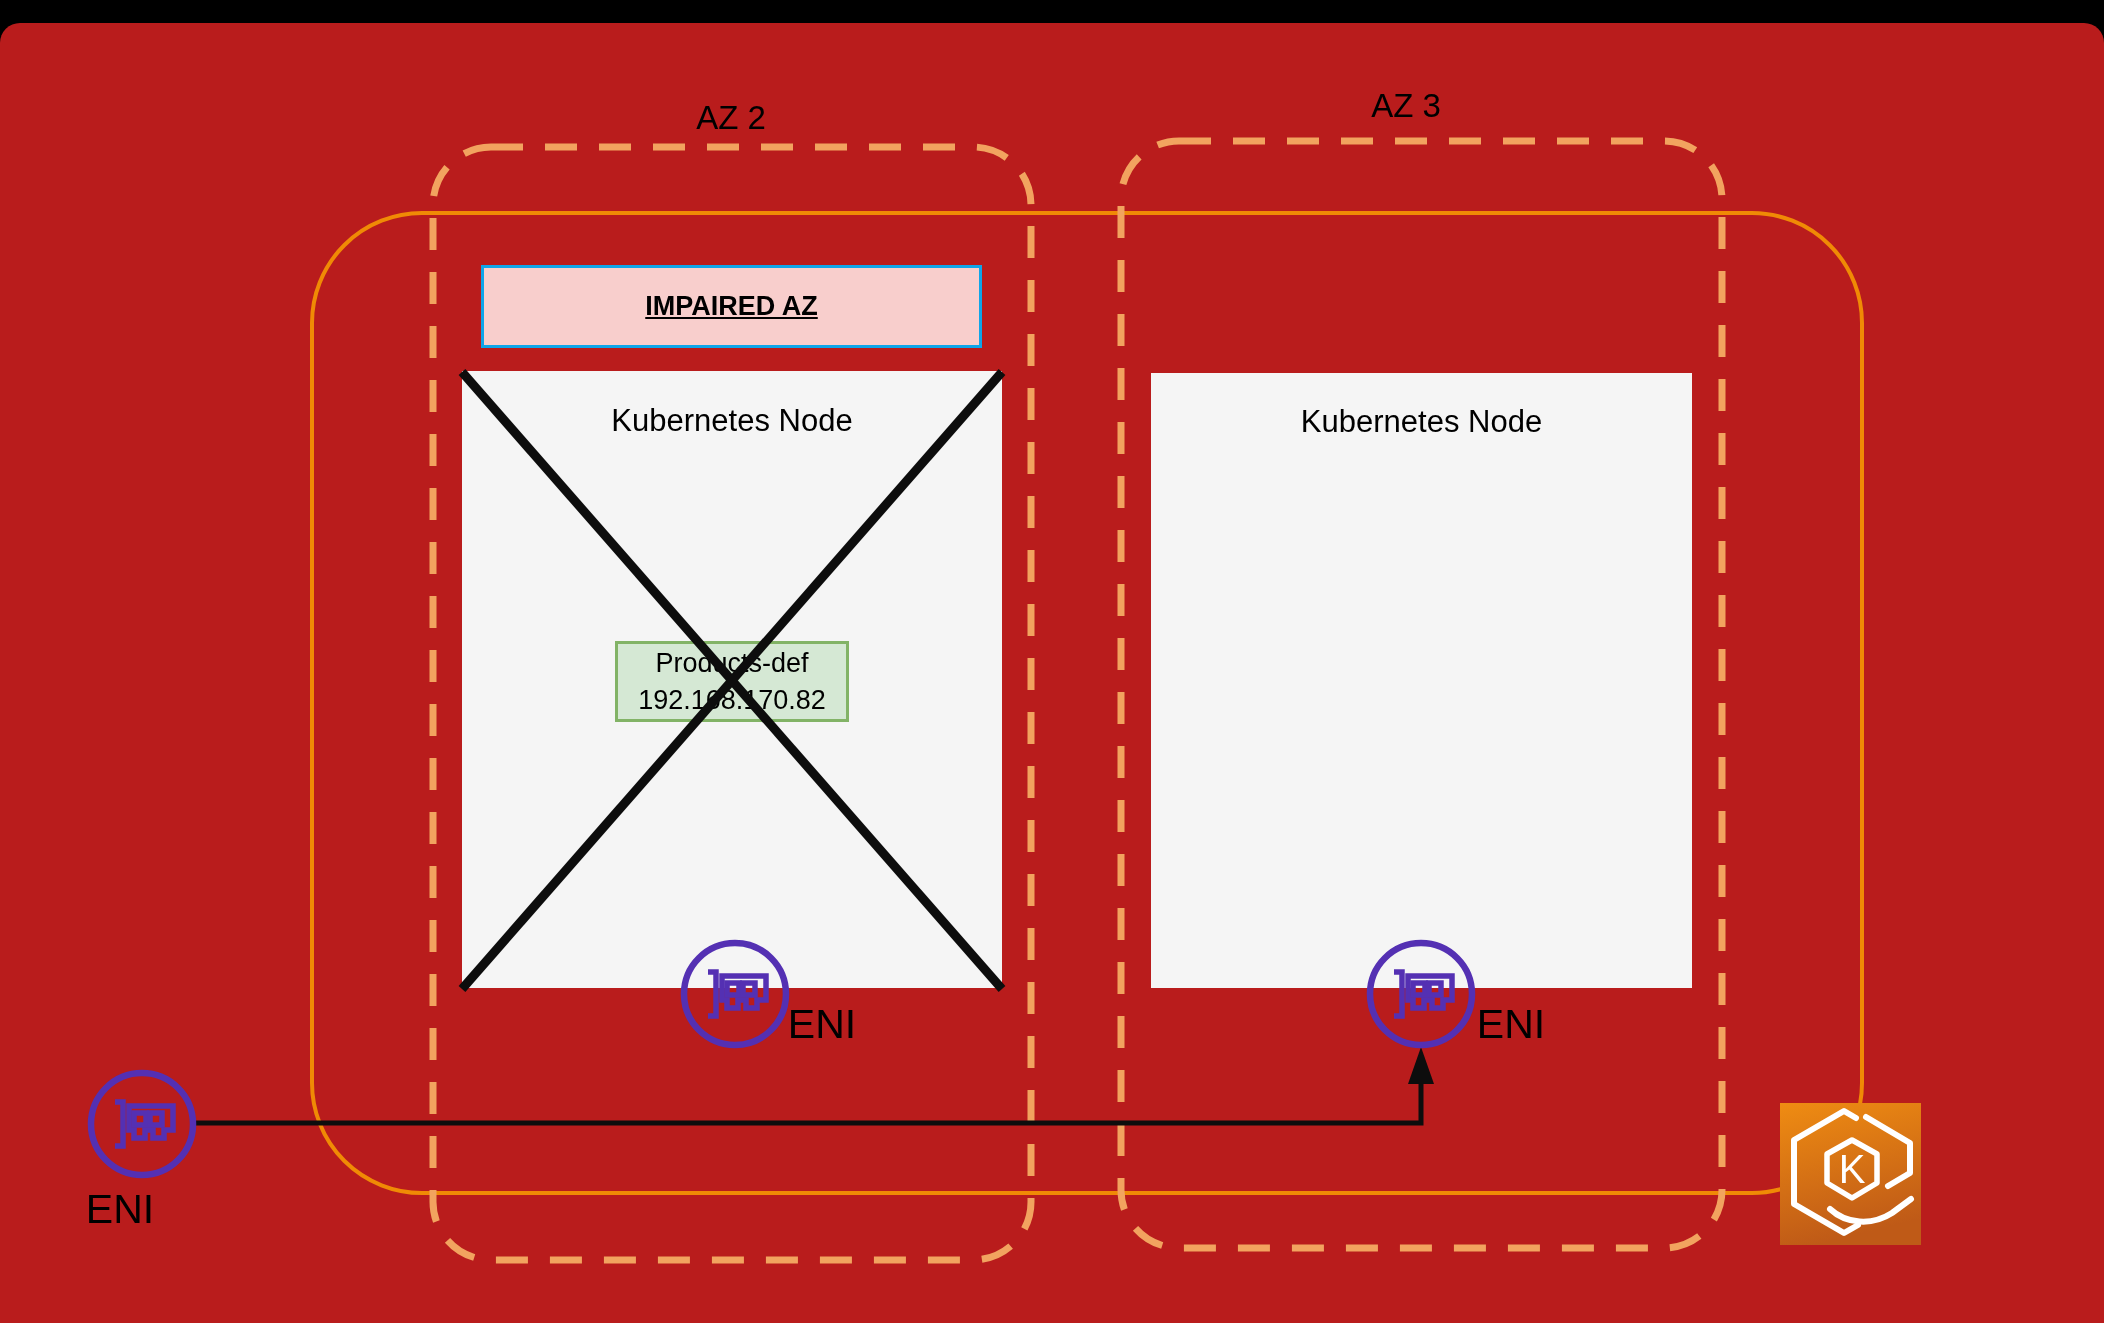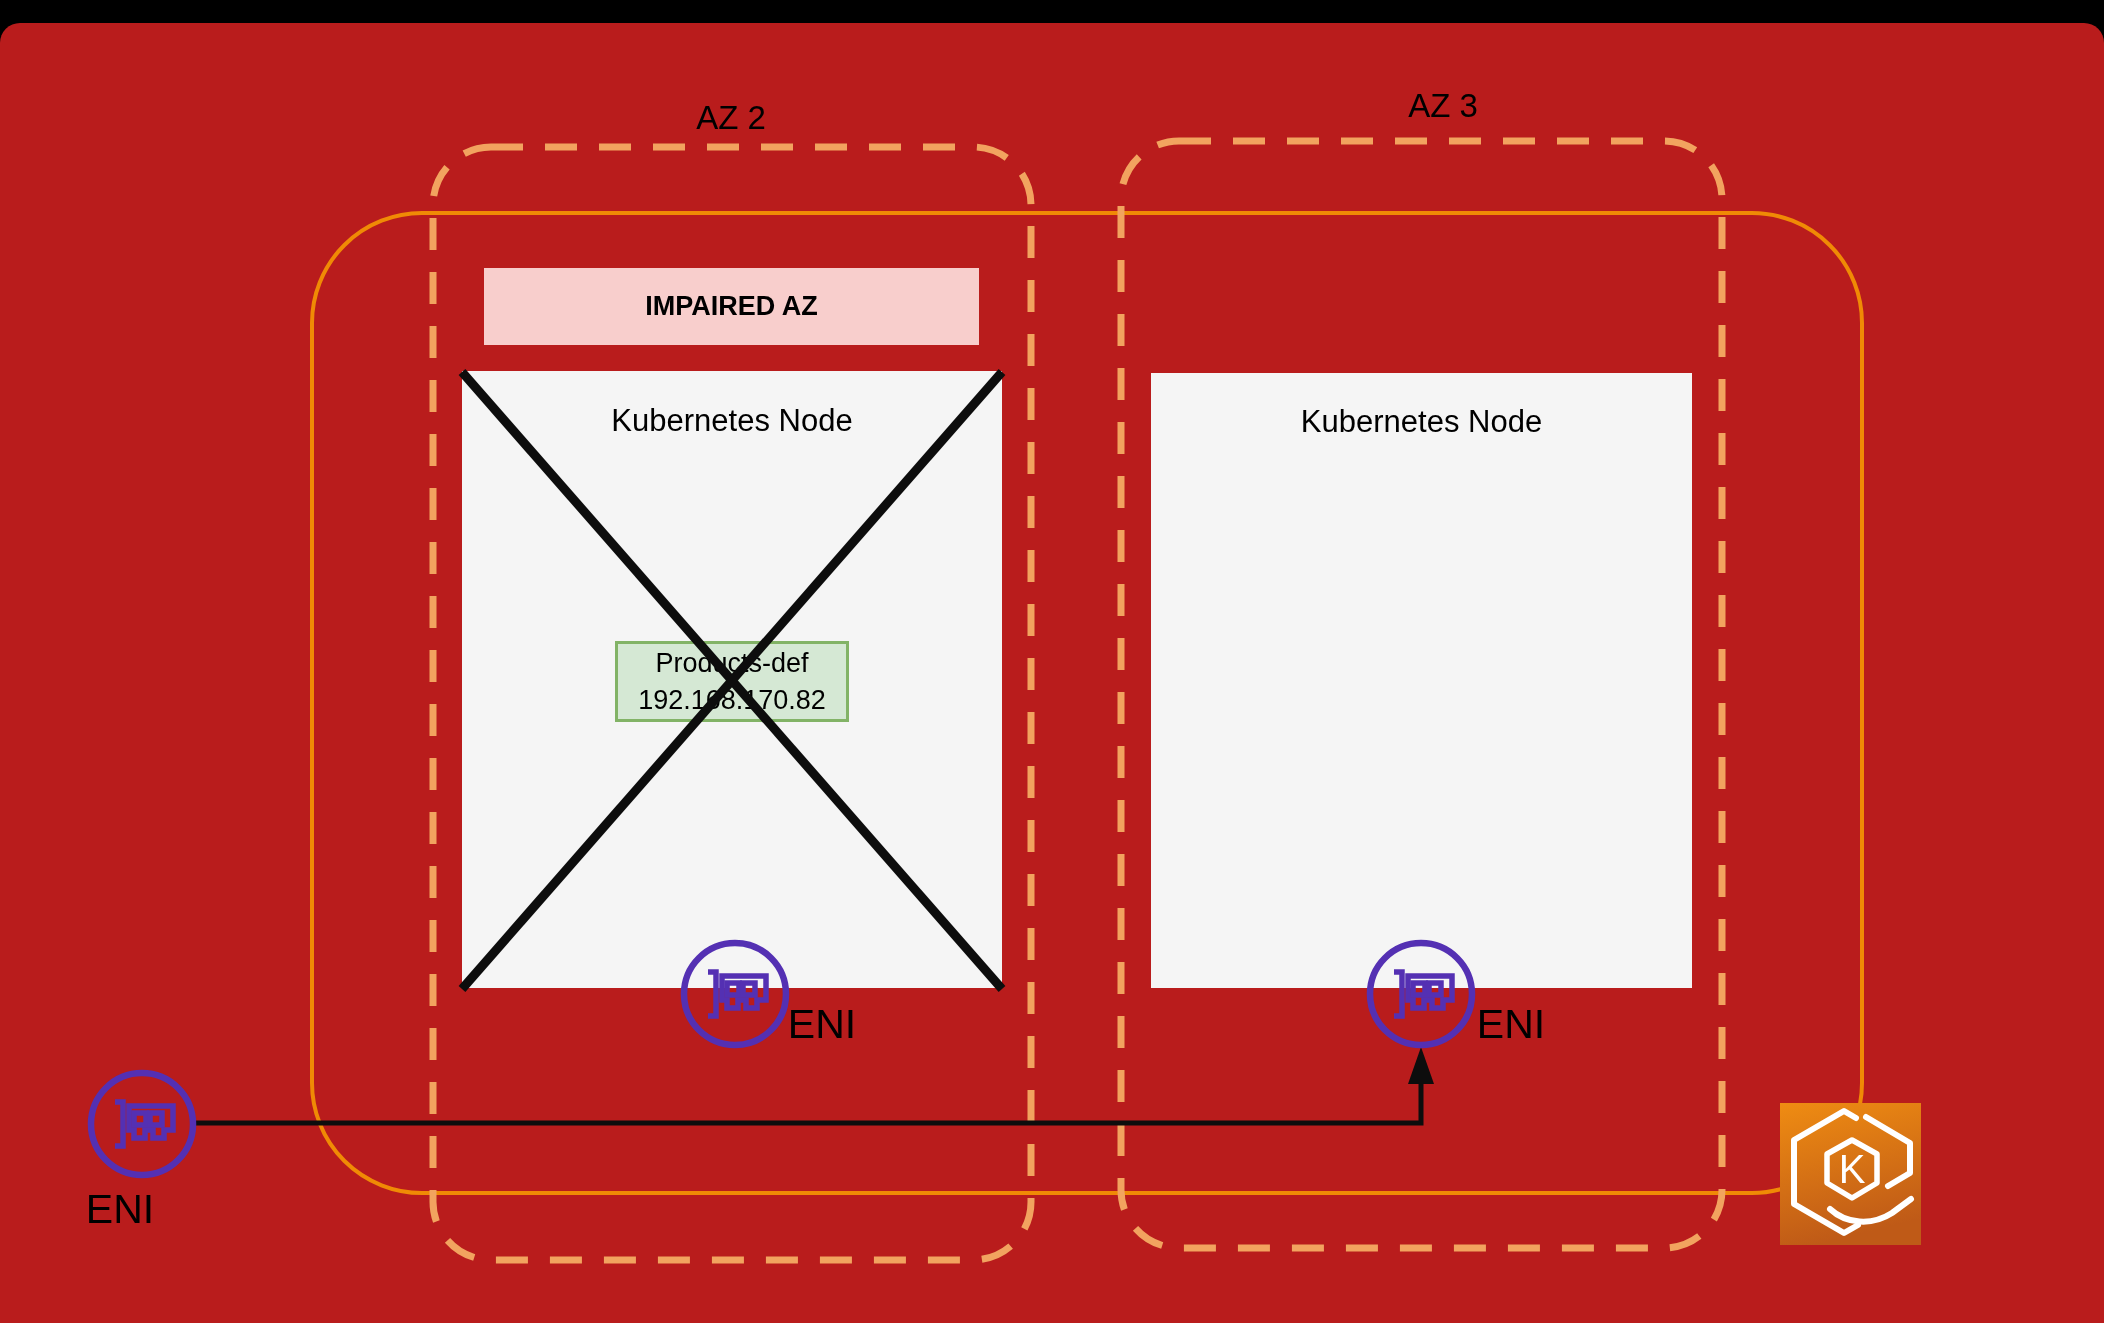--- a/index.html
+++ b/index.html
@@ -33,28 +33,29 @@
   .node-box {
     background: #f5f5f5;
   }
   .node-title {
     font-size: 31px;
     text-align: center;
     color: #000;
   }
   .banner {
     background: #f8cecc;
-    border: 3px solid #b91c1c;
+    border: 3px solid #0ea5e9;
     display: flex;
     align-items: center;
     justify-content: center;
     font-size: 27px;
     font-weight: bold;
     color: #000;
     box-sizing: border-box;
+    text-decoration: underline;
   }
   .pod-box {
     background: #d5e8d4;
     border: 3px solid #82b366;
     box-sizing: border-box;
     display: flex;
     flex-direction: column;
     align-items: center;
     justify-content: center;
     font-size: 27px;
@@ -70,21 +71,21 @@
     left: 0; top: 0;
     pointer-events: none;
   }
 </style>
 </head>
 <body>
 
 <div class="canvas">
 
   <div class="abs label az-label" style="left:631px; top:76px;">AZ 2</div>
-  <div class="abs label az-label" style="left:1343px; top:64px;">AZ 3</div>
+  <div class="abs label az-label" style="left:1306px; top:64px;">AZ 3</div>
 
   <div class="abs node-box" style="left:462px; top:348px; width:540px; height:617px;"></div>
   <div class="abs node-box" style="left:1151px; top:350px; width:541px; height:615px;"></div>
 
   <div class="abs node-title" style="left:462px; top:380px; width:540px;">Kubernetes Node</div>
   <div class="abs node-title" style="left:1151px; top:381px; width:541px;">Kubernetes Node</div>
 
   <div class="abs banner" style="left:481px; top:242px; width:501px; height:83px;">IMPAIRED AZ</div>
 
   <div class="abs pod-box" style="left:615px; top:618px; width:234px; height:81px;">

